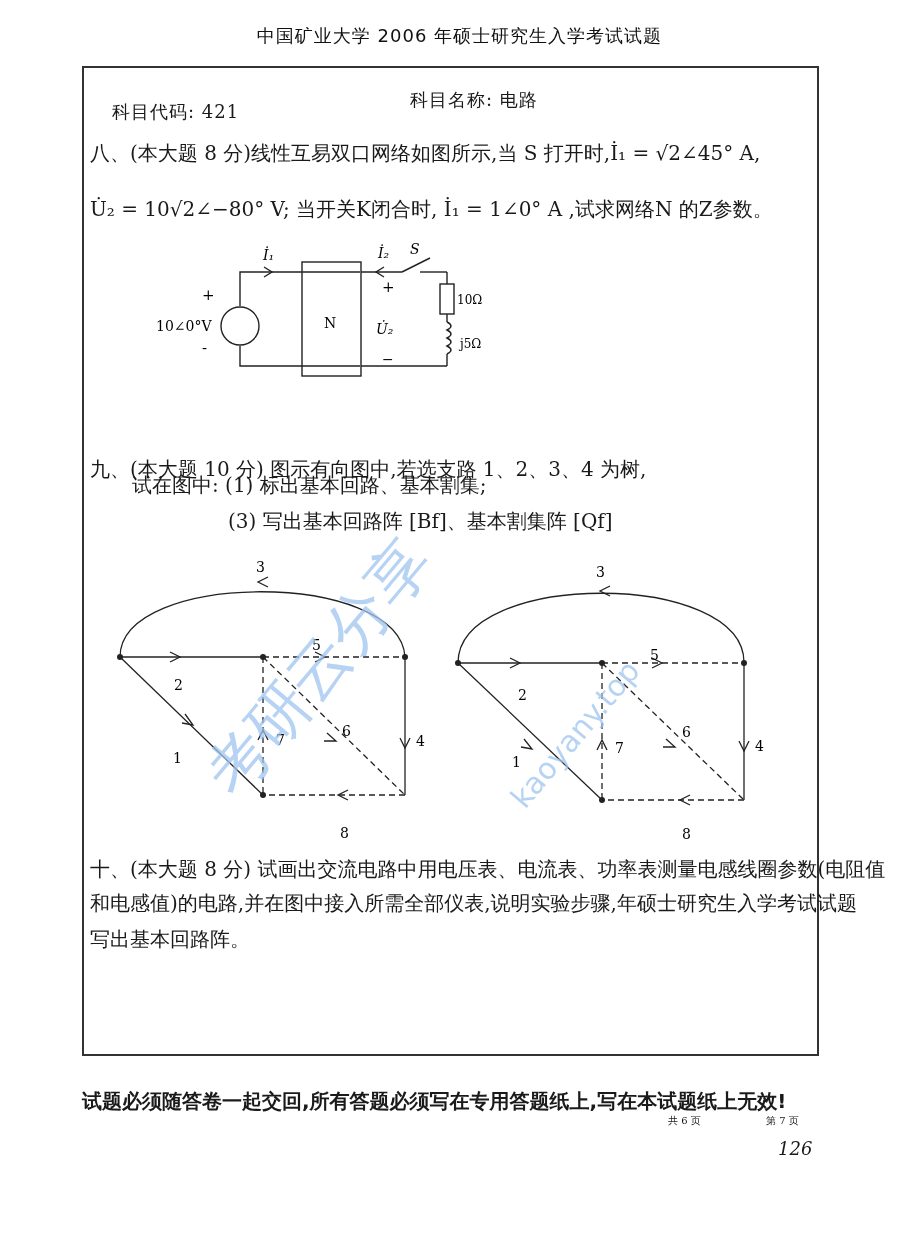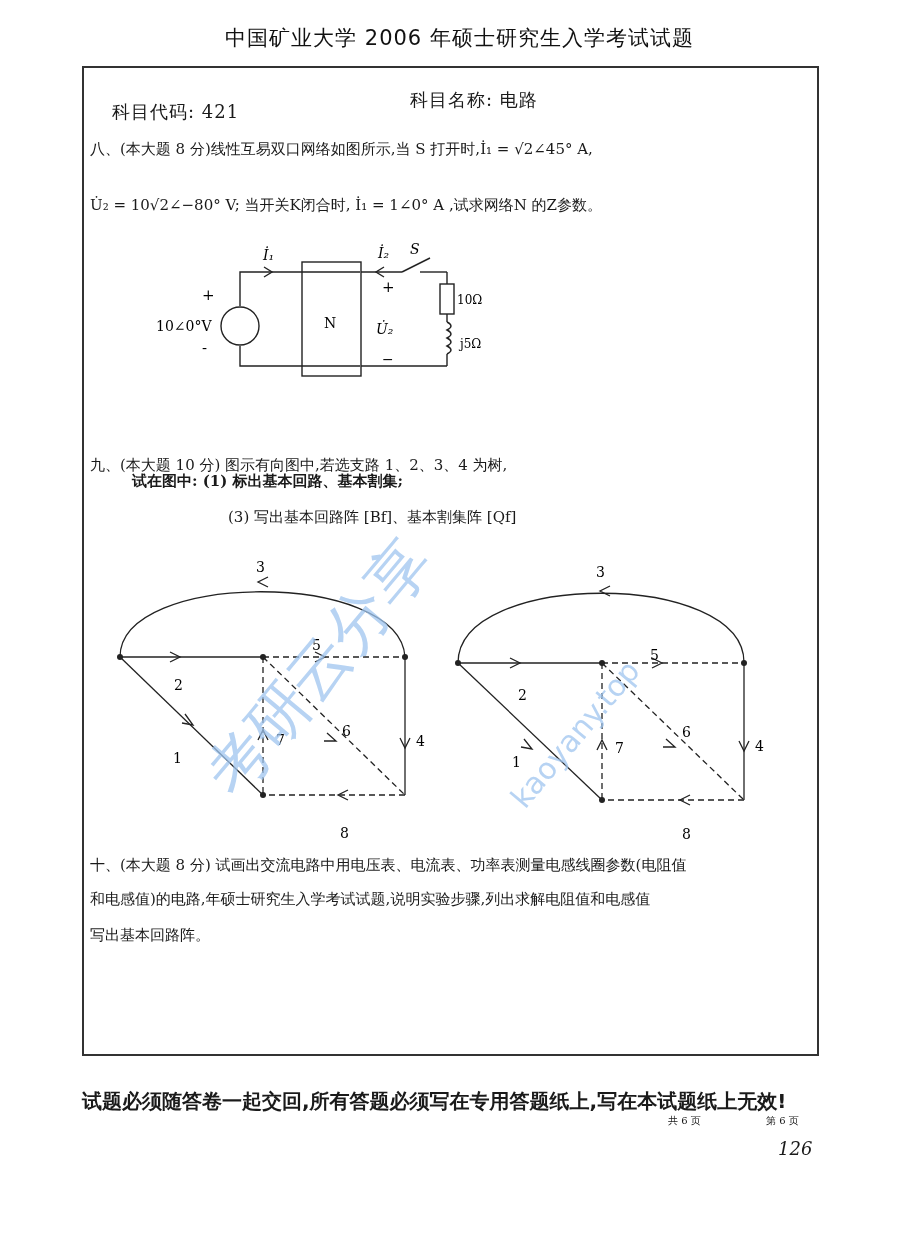--- a/index.html
+++ b/index.html
@@ -1,21 +1,21 @@
 <!DOCTYPE html>
 <html><head>
 <meta charset="utf-8">
 <style>
   html, body { margin:0; padding:0; background:#ffffff; }
   body { width:919px; height:1249px; position:relative; overflow:hidden; font-family:"DejaVu Serif", serif; color:#1a1a1a; }
   .abs { position:absolute; }
-  .title { left:0; width:919px; top:24px; text-align:center; font-family:"DejaVu Sans", sans-serif; font-size:21px; letter-spacing:1px; color:#111; }
+  .title { left:0; width:919px; top:24px; text-align:center; font-family:"DejaVu Sans", sans-serif; font-size:18px; letter-spacing:1px; color:#111; }
   .frame { left:82px; top:66px; width:737px; height:990px; border:2px solid #333; box-sizing:border-box; }
   .hdr { font-size:18px; top:88px; letter-spacing:1px; }
-  .q { font-size:15px; left:90px; white-space:nowrap; }
+  .q { font-size:20px; left:90px; white-space:nowrap; }
   .foot { font-family:"DejaVu Sans", sans-serif; font-size:20px; font-weight:bold; }
   .pg { font-size:10px; }
   .hand { font-family:"DejaVu Serif", serif; font-style:italic; font-size:18px; }
   svg text { font-family:"DejaVu Serif", serif; }
   .wm { font-family:"DejaVu Sans", sans-serif; fill:#9fc5ef; opacity:0.75; }
 </style>
 </head>
 <body>
 
 <div class="abs title">中国矿业大学 2006 年硕士研究生入学考试试题</div>
@@ -58,21 +58,21 @@
   <text x="82" y="123" font-size="15">-</text>
   <text x="204" y="98" font-size="14">N</text>
   <text x="262" y="62" font-size="15">+</text>
   <text x="256" y="104" font-size="14" font-style="italic">U̇₂</text>
   <text x="262" y="134" font-size="14">−</text>
   <text x="337" y="74" font-size="12">10Ω</text>
   <text x="340" y="118" font-size="12">j5Ω</text>
 </svg>
 
 <div class="abs q" style="top:456px;">九、(本大题 10 分) 图示有向图中,若选支路 1、2、3、4 为树,</div>
-<div class="abs q" style="top:472px;left:132px;font-weight:bold;">试在图中: (1) 标出基本回路、基本割集;</div>
+<div class="abs q" style="top:472px;left:132px;">试在图中: (1) 标出基本回路、基本割集;</div>
 <div class="abs q" style="top:508px;left:228px;">(3) 写出基本回路阵 [Bf]、基本割集阵 [Qf]</div>
 
 <svg class="abs" style="left:100px;top:550px;" width="340" height="290">
   <g stroke="#222" stroke-width="1.3" fill="none">
     <path d="M20,107 C20,20 300,20 305,107"></path>
     <line x1="20" y1="107" x2="163" y2="107"></line>
     <line x1="20" y1="107" x2="163" y2="245"></line>
     <line x1="305" y1="107" x2="305" y2="245"></line>
     <g stroke-dasharray="6,4">
       <line x1="163" y1="107" x2="305" y2="107"></line>
@@ -145,19 +145,19 @@
     <text x="242" y="284">8</text>
   </g>
 </svg>
 
 <svg class="abs" style="left:0;top:0;pointer-events:none;" width="919" height="1249">
   <text class="wm" x="0" y="0" font-size="62" transform="translate(235,800) rotate(-50)">考研云分享</text>
   <text class="wm" x="0" y="0" font-size="30" transform="translate(525,810) rotate(-50)">kaoyany.top</text>
 </svg>
 
 <div class="abs q" style="top:856px;">十、(本大题 8 分) 试画出交流电路中用电压表、电流表、功率表测量电感线圈参数(电阻值</div>
-<div class="abs q" style="top:890px;">和电感值)的电路,年硕士研究生入学考试试题,说明实验步骤,列出求解电阻值和电感值</div>
+<div class="abs q" style="top:890px;">和电感值)的电路,并在图中接入所需全部仪表,说明实验步骤,年硕士研究生入学考试试题</div>
 <div class="abs q" style="top:926px;">写出基本回路阵。</div>
 
 <div class="abs foot" style="left:82px;top:1088px;">试题必须随答卷一起交回,所有答题必须写在专用答题纸上,写在本试题纸上无效!</div>
 <div class="abs pg" style="left:668px;top:1114px;">共 6 页</div>
-<div class="abs pg" style="left:766px;top:1114px;">第 6 页</div>
+<div class="abs pg" style="left:766px;top:1114px;">第 7 页</div>
 <div class="abs hand" style="left:778px;top:1138px;">126</div>
 
 </body></html>

